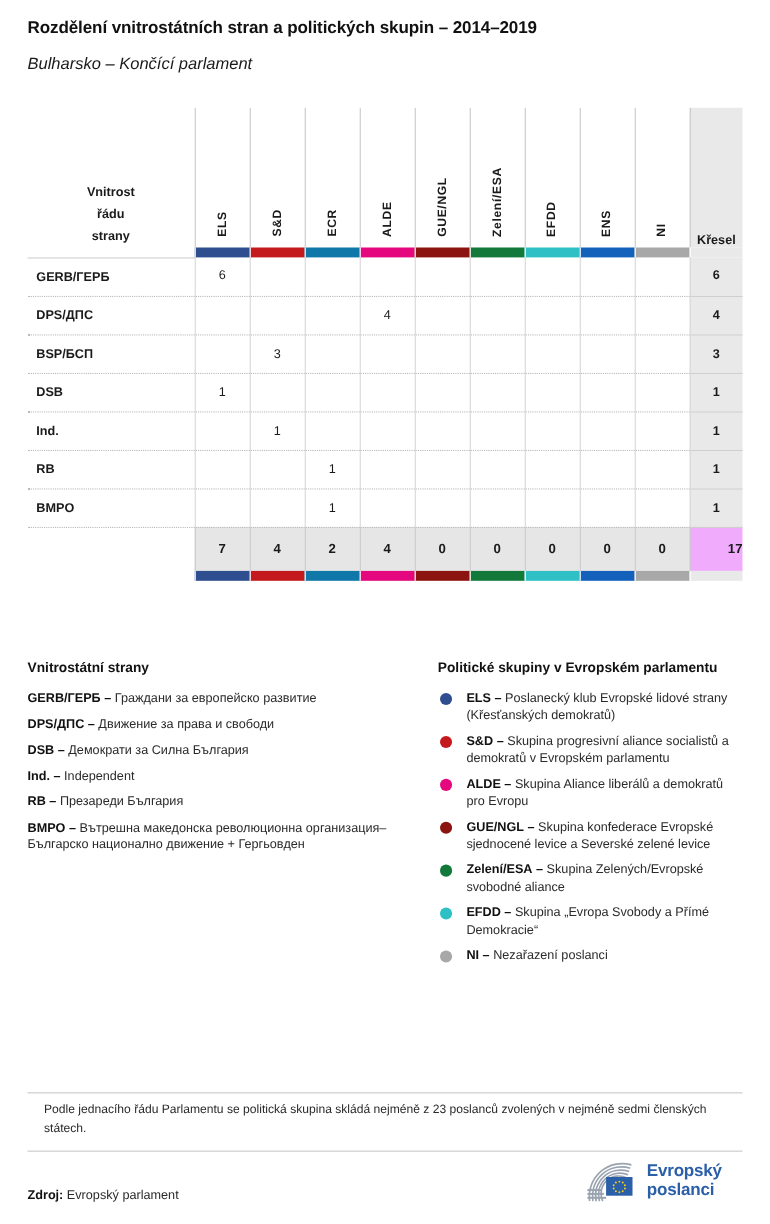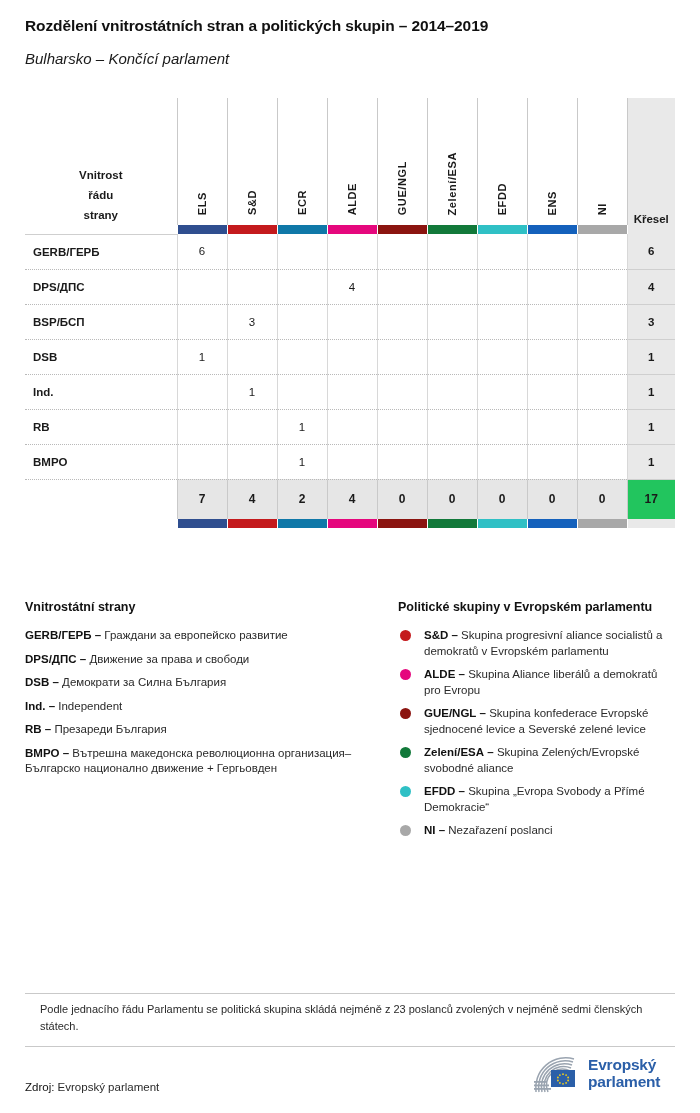--- a/index.html
+++ b/index.html
@@ -116,23 +116,23 @@
   }
   tr.total-row td.party { background: #ffffff; }
   tr.total-row td.num {
     text-align: center;
     font-size: 12px; font-weight: bold;
     border-left: 1px solid #c9c9c9;
     color: #1a1a1a;
   }
   tr.total-row td.num.last-grp { border-right: 1px solid #c9c9c9; }
   tr.total-row td.seats {
-    text-align: center;
+    text-align: right;
     font-size: 12px; font-weight: bold;
-    background: #22c55e;
+    background: #f0abfc;
     border-left: 1px solid #c9c9c9;
     color: #1a1a1a;
   }
 
   
   .bottom-swatch-row td { height: 9px; }
   .bottom-swatch-row td.party { background: #ffffff; }
   .bottom-swatch-row td.seats { background: #e9e9e9; }
 
   
@@ -173,21 +173,21 @@
   .rule.bottom-note { top: 1046px; }
 
   .note {
     position: absolute; left: 40px; top: 1001px; width: 640px;
     font-size: 11px; line-height: 17px; color: #2a2a2a;
   }
   .source {
     position: absolute; left: 25px; top: 1081px;
     font-size: 11.5px; color: #2a2a2a;
   }
-  .source b { color: #111; font-weight: normal; }
+  .source b { color: #111; font-weight: bold; }
 
   
   .ep-logo {
     position: absolute; left: 528px; top: 1056px;
     width: 150px; height: 46px;
     display: flex; align-items: flex-start;
   }
   .ep-logo svg { display: block; }
   .ep-logo .ep-text {
     margin-left: 8px;
@@ -418,20 +418,21 @@
         <div class="lg-item"><b>DSB</b> <b>–</b> <span>Демократи за Силна България</span></div>
         <div class="lg-item"><b>Ind.</b> <b>–</b> <span>Independent</span></div>
         <div class="lg-item"><b>RB</b> <b>–</b> <span>Презареди България</span></div>
         <div class="lg-item"><b>BMPO</b> <b>–</b> <span>Вътрешна македонска революционна организация–Българско национално движение + Гергьовден</span></div>
       </div>
   </div>
 
   <div class="legend-right">
     <div class="legend-title">Politické skupiny v Evropském parlamentu</div>
     <div id="legend-right-items">
+        <div class="rg-item"><span class="dot" style="background: rgb(47, 78, 143);"></span><b>ELS</b> <b>–</b> <span>Poslanecký klub Evropské lidové strany (Křesťanských demokratů)</span></div>
         <div class="rg-item"><span class="dot" style="background: rgb(196, 26, 29);"></span><b>S&amp;D</b> <b>–</b> <span>Skupina progresivní aliance socialistů a demokratů v Evropském parlamentu</span></div>
         <div class="rg-item"><span class="dot" style="background: rgb(229, 7, 125);"></span><b>ALDE</b> <b>–</b> <span>Skupina Aliance liberálů a demokratů pro Evropu</span></div>
         <div class="rg-item"><span class="dot" style="background: rgb(139, 20, 16);"></span><b>GUE/NGL</b> <b>–</b> <span>Skupina konfederace Evropské sjednocené levice a Severské zelené levice</span></div>
         <div class="rg-item"><span class="dot" style="background: rgb(18, 121, 58);"></span><b>Zelení/ESA</b> <b>–</b> <span>Skupina Zelených/Evropské svobodné aliance</span></div>
         <div class="rg-item"><span class="dot" style="background: rgb(47, 192, 197);"></span><b>EFDD</b> <b>–</b> <span>Skupina „Evropa Svobody a Přímé Demokracie“</span></div>
         <div class="rg-item"><span class="dot" style="background: rgb(168, 168, 168);"></span><b>NI</b> <b>–</b> <span>Nezařazení poslanci</span></div>
       </div>
   </div>
 
   <div class="rule top-note"></div>
@@ -466,17 +467,17 @@
         <circle cx="38.1" cy="26.9" r="0.9"></circle>
         <circle cx="35" cy="27.8" r="0.9"></circle>
         <circle cx="31.9" cy="26.9" r="0.9"></circle>
         <circle cx="29.9" cy="24.5" r="0.9"></circle>
         <circle cx="29.9" cy="21.5" r="0.9"></circle>
         <circle cx="31.9" cy="19.1" r="0.9"></circle>
       </g>
     </svg>
     <div class="ep-text">
       <div>Evropský</div>
-      <div>parlament</div>
+      <div>poslanci</div>
     </div>
   </div>
 
 </div>
 
 </body></html>

